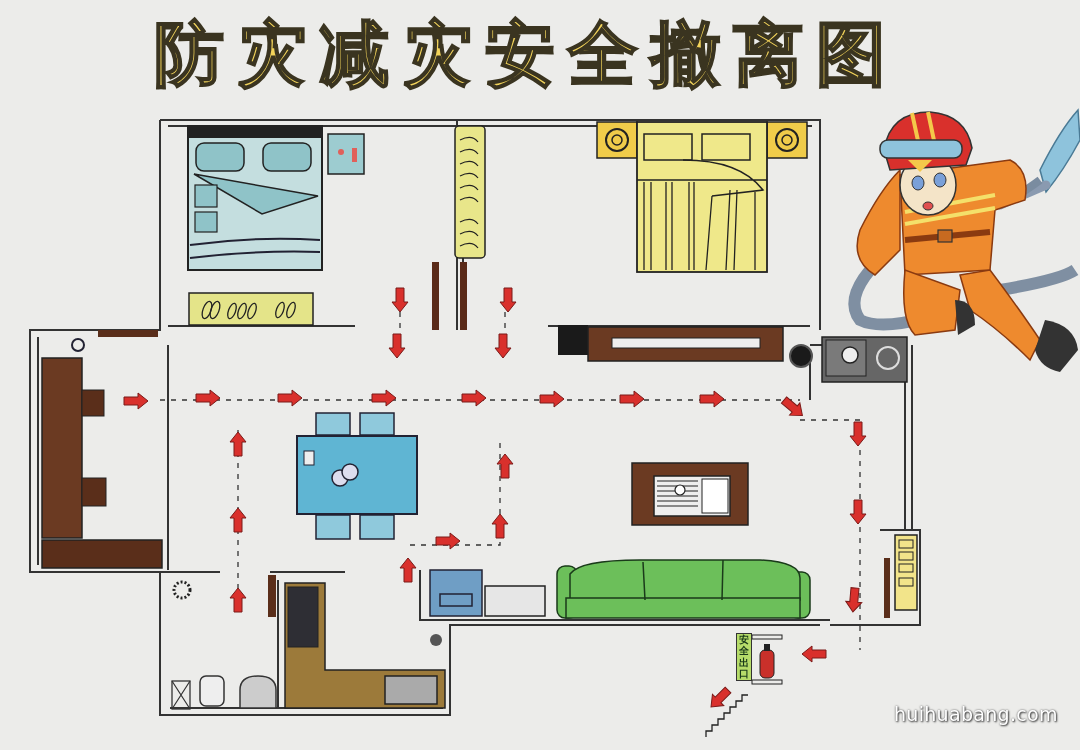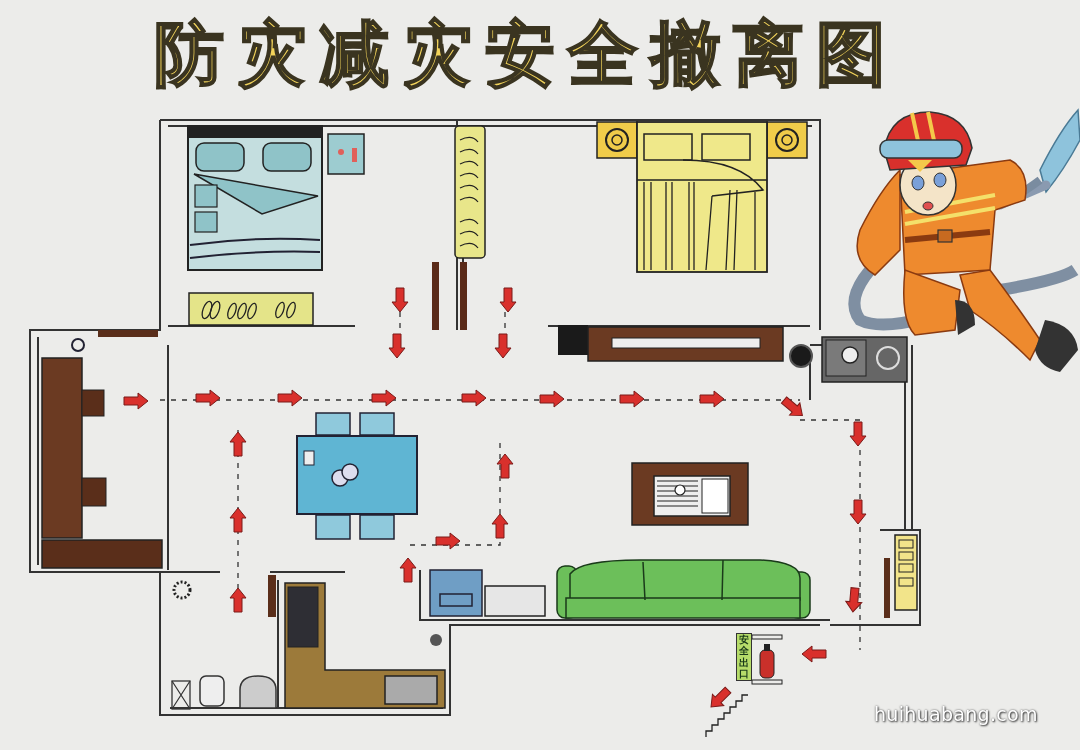--- a/index.html
+++ b/index.html
@@ -1,21 +1,21 @@
 <!DOCTYPE html>
 <html><head>
 <meta charset="utf-8">
 <style>
   html,body{margin:0;padding:0;}
   body{width:1080px;height:750px;background:#ebebe8;overflow:hidden;position:relative;font-family:"DejaVu Sans",sans-serif;}
   .paper{position:absolute;left:0;top:0;width:1080px;height:750px;background:#ececea;}
   .title{position:absolute;left:140px;top:6px;width:760px;height:96px;display:flex;justify-content:space-between;align-items:center;padding:0 14px;box-sizing:border-box;}
   .title span{font-family:"DejaVu Serif",serif;font-size:70px;font-weight:bold;color:#f2d35a;-webkit-text-stroke:2px #3a3420;line-height:1;}
   svg.plan{position:absolute;left:0;top:0;}
-  .watermark{position:absolute;left:874px;top:703px;font-family:"DejaVu Sans",sans-serif;font-size:19px;color:#fff;text-shadow:0 0 2px #555,1px 1px 2px #333;letter-spacing:0.3px;}
+  .watermark{position:absolute;left:894px;top:703px;font-family:"DejaVu Sans",sans-serif;font-size:19px;color:#fff;text-shadow:0 0 2px #555,1px 1px 2px #333;letter-spacing:0.3px;}
   .exit-sign{position:absolute;left:736px;top:633px;width:16px;height:48px;background:#b6dc6a;border:1.5px solid #333;box-sizing:border-box;display:flex;flex-direction:column;align-items:center;justify-content:space-around;}
   .exit-sign span{font-size:10px;line-height:10px;color:#1a3a1a;font-weight:bold;}
 </style>
 </head>
 <body>
 
 <div class="paper"></div>
 
 <div class="title">
   <span>防</span>

